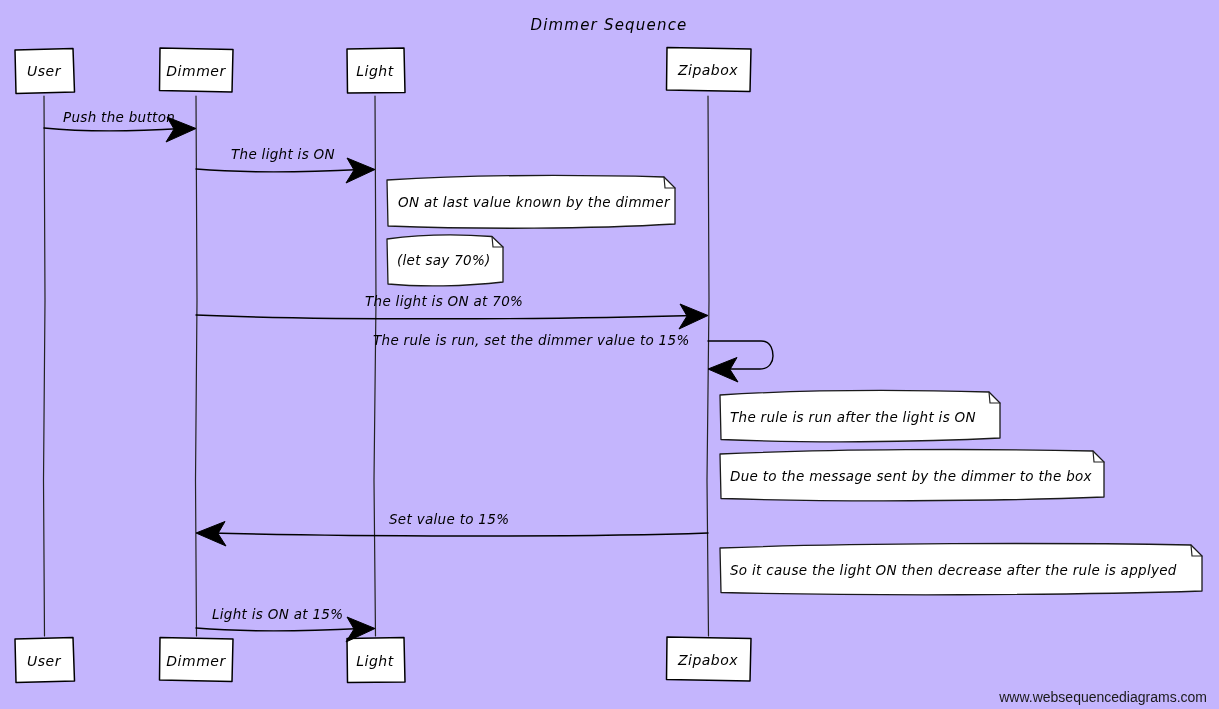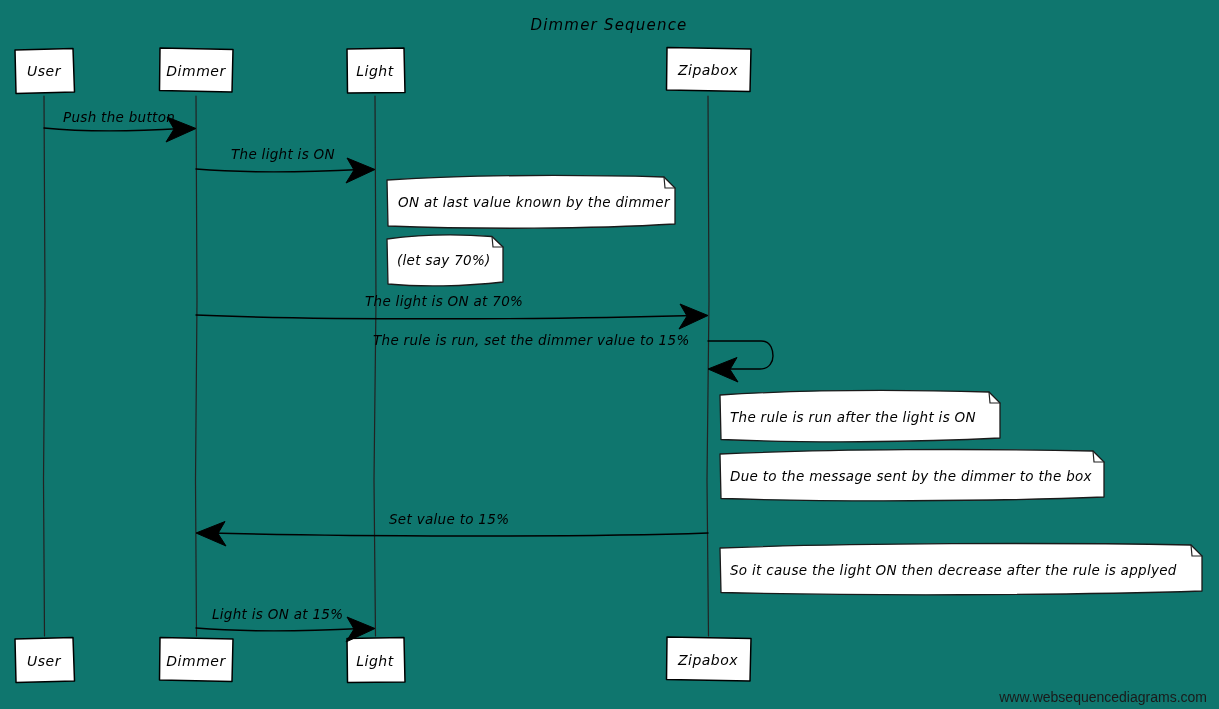--- a/index.html
+++ b/index.html
@@ -5,21 +5,21 @@
 <style>
   html, body {
     margin: 0;
     padding: 0;
     background: #ffffff;
   }
   #canvas {
     position: relative;
     width: 1219px;
     height: 709px;
-    background: #0f766e;
+    background: #c4b5fd;
     overflow: hidden;
     font-family: "DejaVu Sans", sans-serif;
   }
   #diagram-svg {
     position: absolute;
     left: 0;
     top: 0;
     width: 1219px;
     height: 709px;
   }

